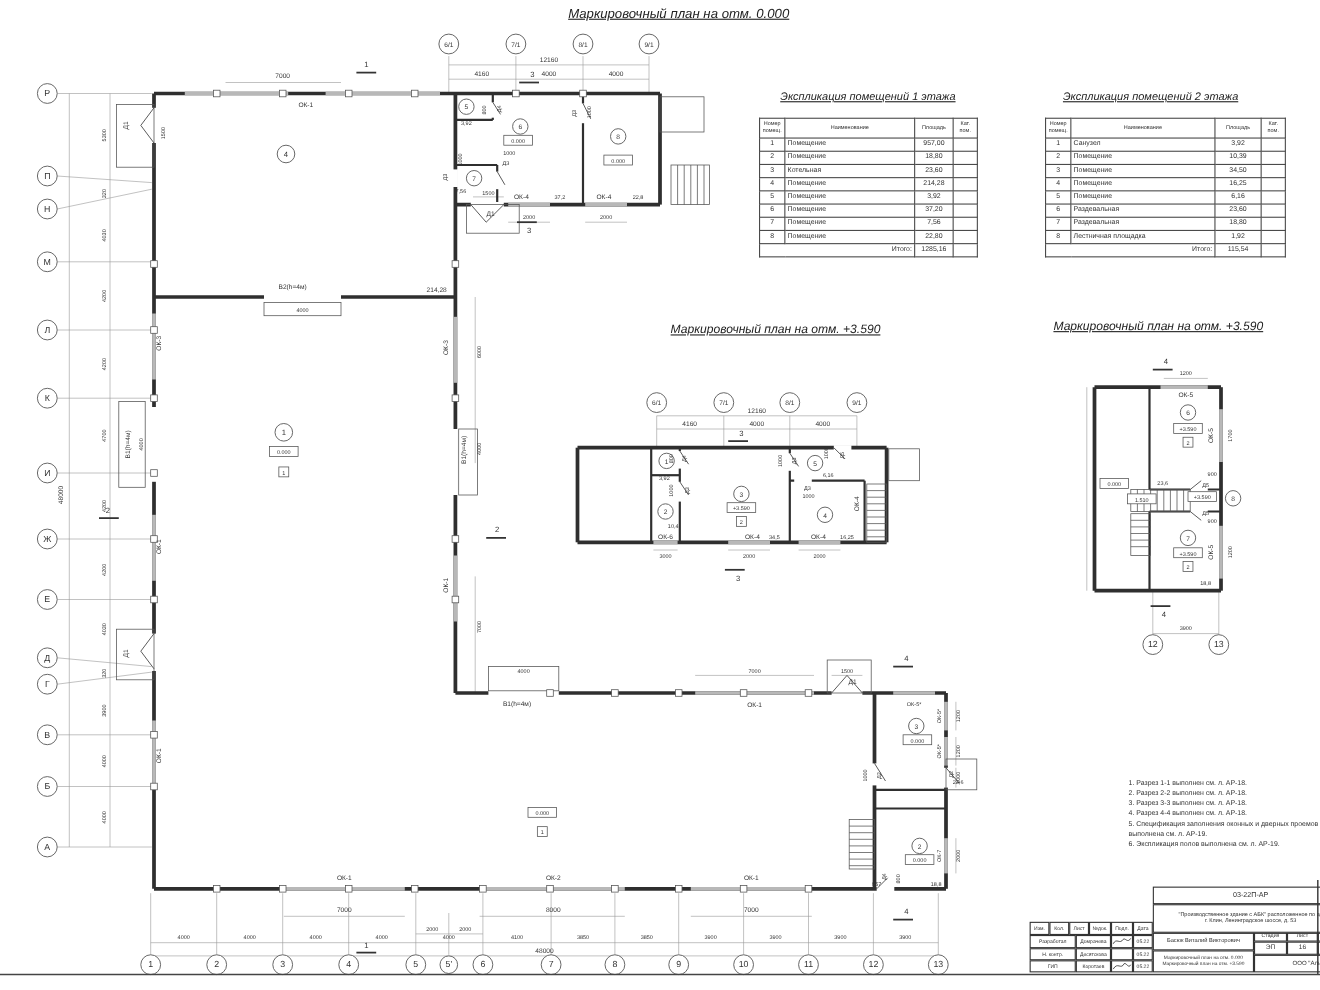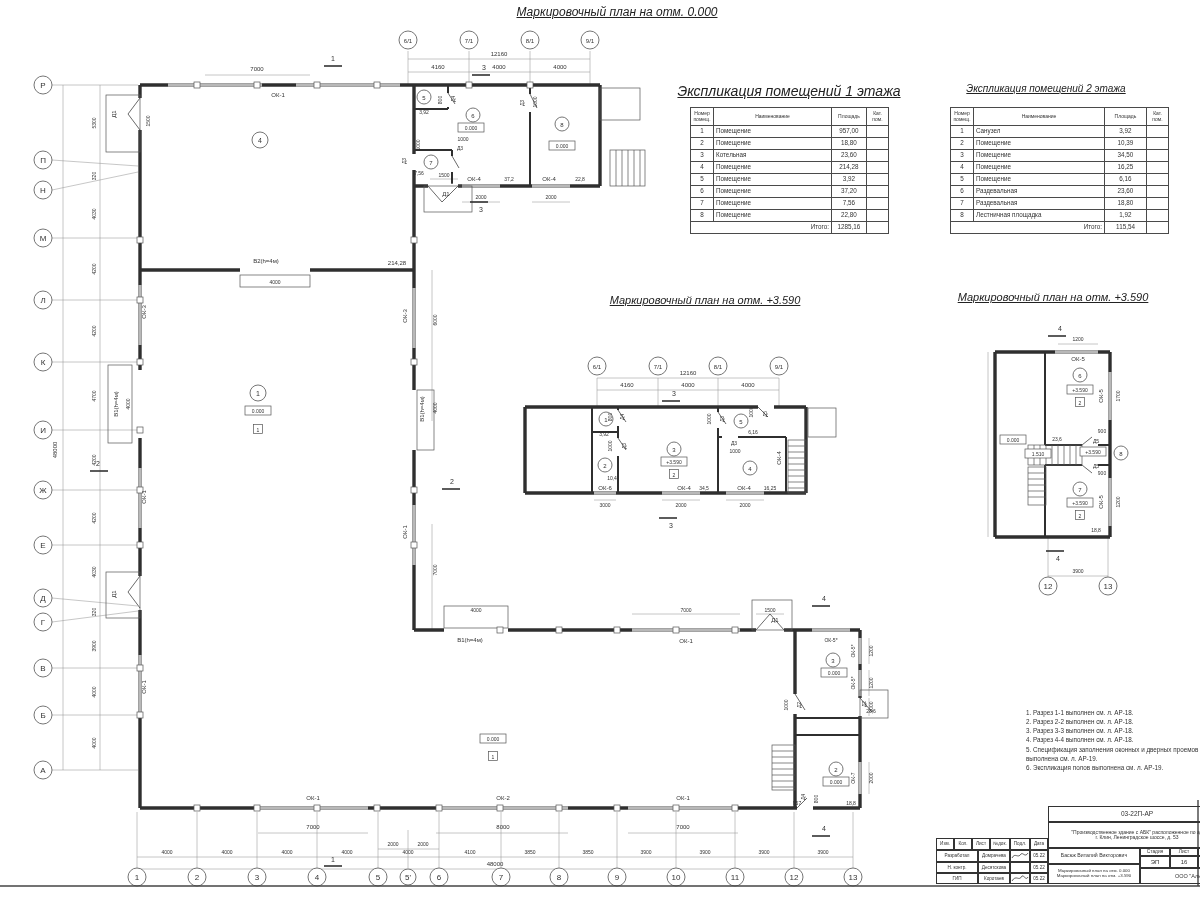--- a/index.html
+++ b/index.html
@@ -16,21 +16,21 @@
 .gc circle{fill:#fff;stroke:#666;stroke-width:.9}
 .bx rect{fill:#fff;stroke:#555;stroke-width:.7}
 .sec line{stroke:#333;stroke-width:1.6}
 .fr line{stroke:#444;stroke-width:1.4}
 text{fill:#333;font-size:7px;text-anchor:middle;font-family:"Liberation Sans",sans-serif}
 text.s5{font-size:5px}text.s6{font-size:6px}text.s8{font-size:8px}
 .title{position:absolute;font-style:italic;text-align:center;text-decoration:underline;white-space:nowrap;color:#222}
 .t-main{left:457px;top:5px;width:320px;font-size:12px}
 .t-mid{left:545px;top:294px;width:320px;font-size:11px}
 .t-right{left:893px;top:291px;width:320px;font-size:11px}
-.t-tab1{left:629px;top:83px;width:320px;font-size:14px}
+.t-tab1{left:629px;top:83px;width:320px;font-size:10px}
 .t-tab2{left:886px;top:83px;width:320px;font-size:10px}
 table.xt{position:absolute;border-collapse:collapse;background:#fff;table-layout:fixed}
 .xt td{border:1px solid #4a4a4a;font-size:6.3px;text-align:center;padding:0 2px;height:11px;line-height:1.05;overflow:hidden}
 .xt tr.hd td{font-size:5px;height:17px}
 .xt td.name{text-align:left}
 .xt td.right{text-align:right}
 #tab1{left:690px;top:107px}
 #tab2{left:950px;top:107px}
 #notes{position:absolute;left:1026px;top:708px;width:176px;font-size:6.3px;line-height:1.45}
 .tb{position:absolute;left:936px;top:800px;width:300px;height:84px;font-size:5.5px}

